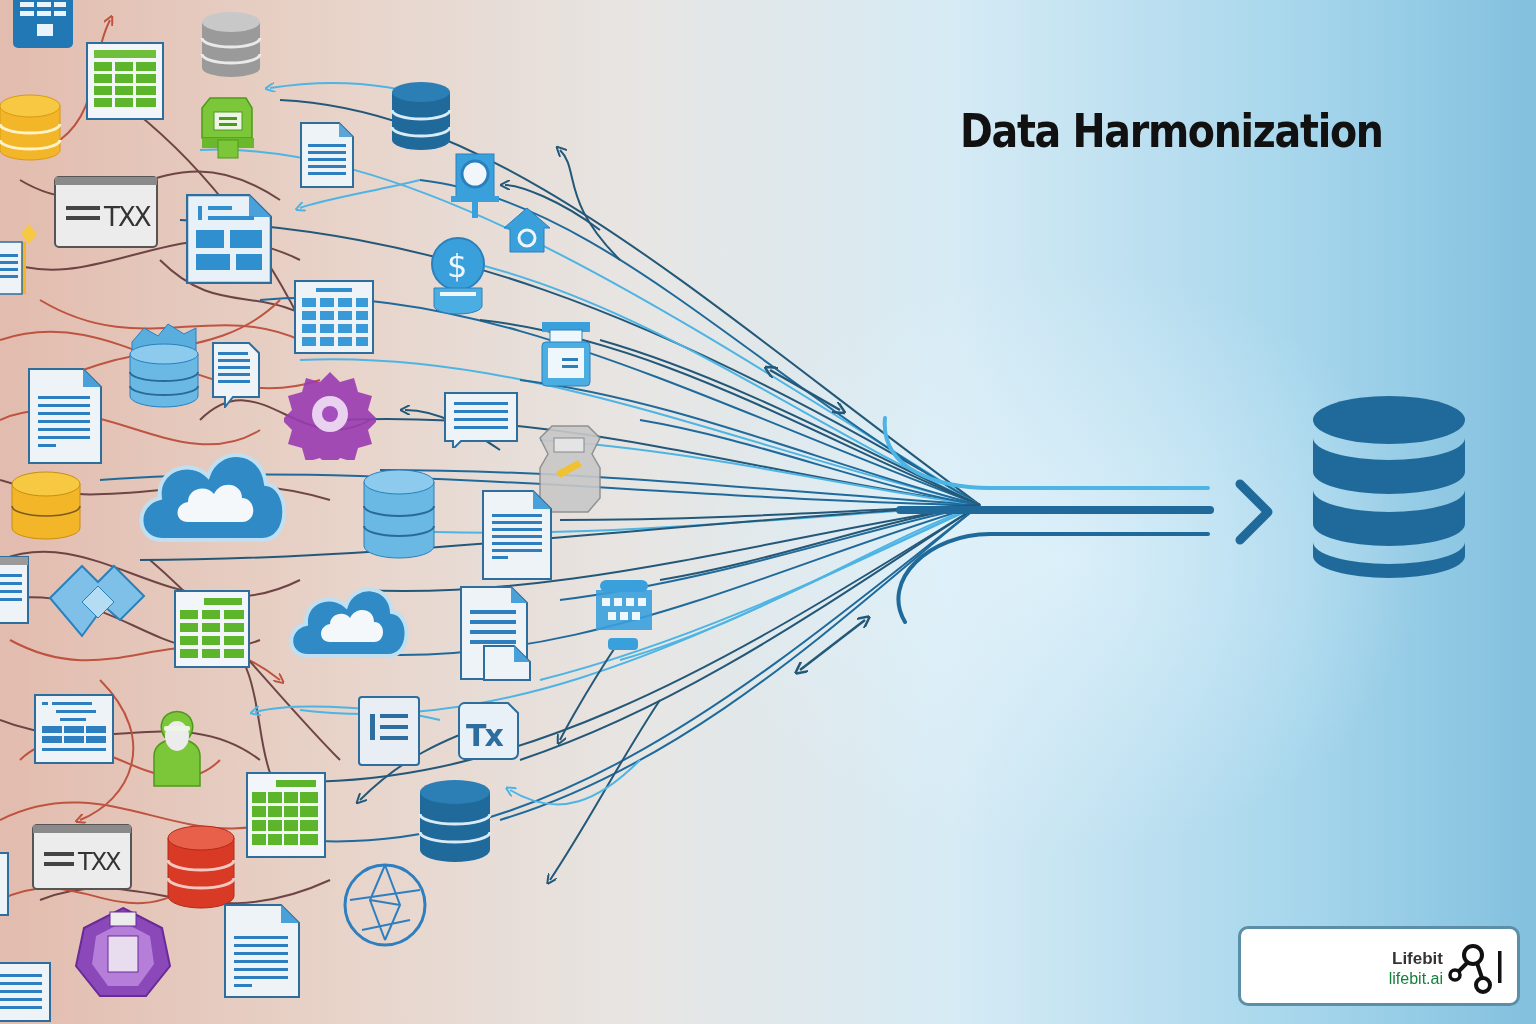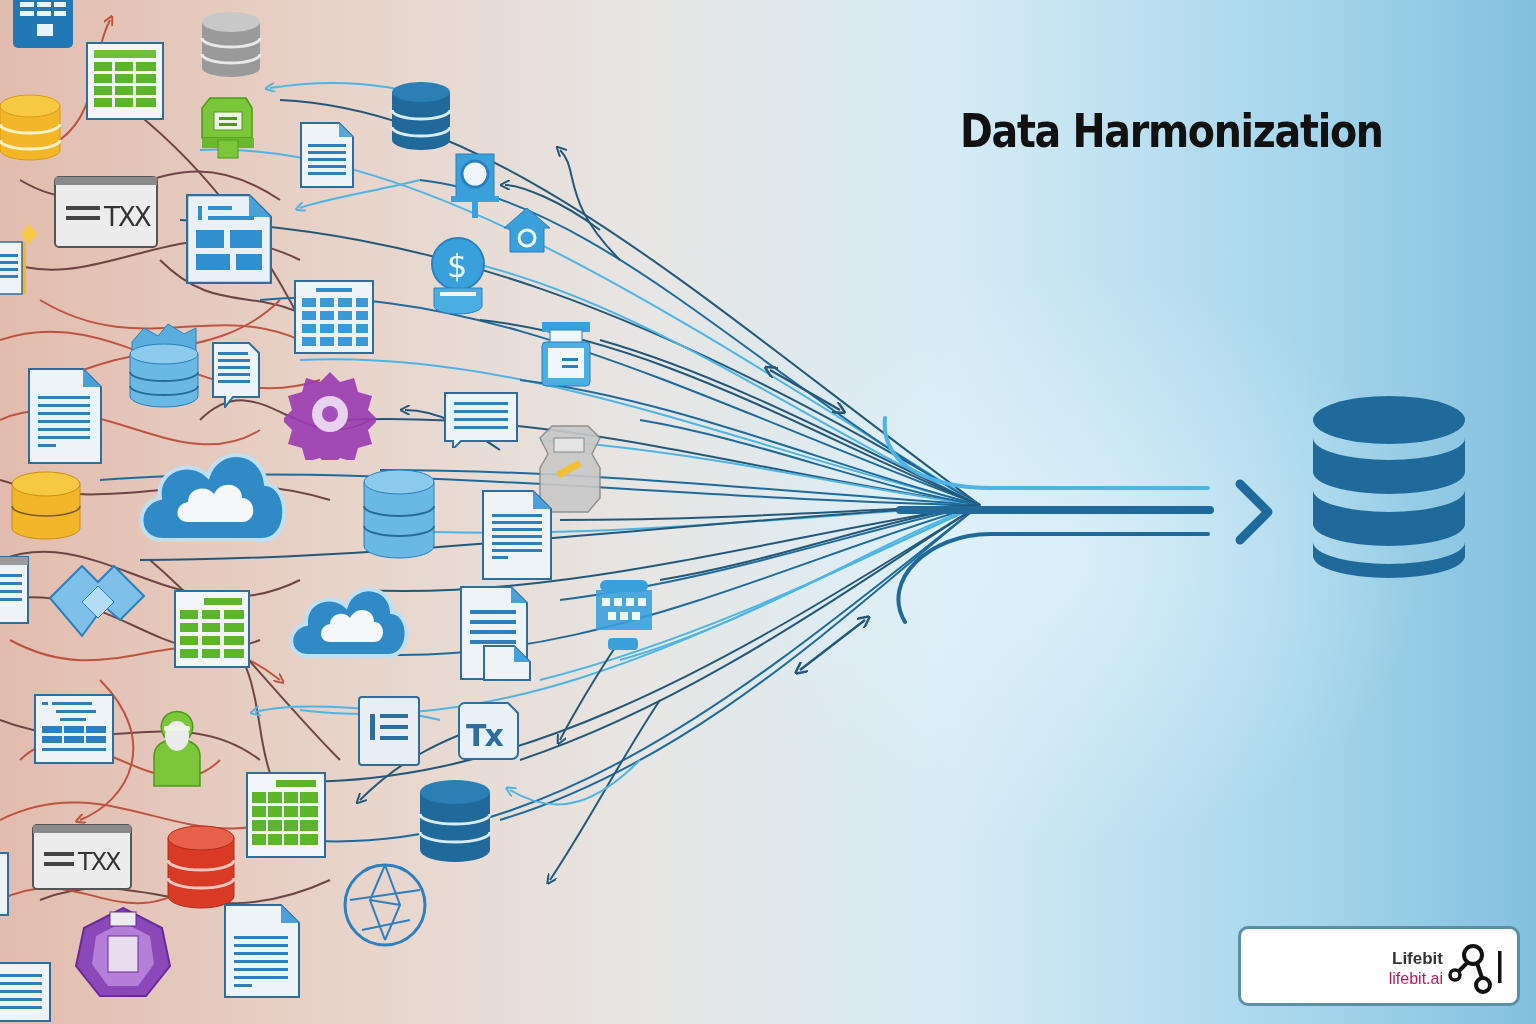--- a/index.html
+++ b/index.html
@@ -10,21 +10,21 @@
   .bg-v { position: absolute; inset: 0;
     background: radial-gradient(ellipse 520px 420px at 1060px 560px, rgba(235,248,255,0.55), rgba(255,255,255,0) 70%); }
   svg.lines { position: absolute; left: 0; top: 0; }
   .title { position: absolute; left: 960px; top: 104px; font-family: "DejaVu Sans", sans-serif;
     font-weight: bold; font-size: 46px; color: #111; letter-spacing: -1.5px; transform: scaleX(0.86);
     transform-origin: left top; white-space: nowrap; }
   .icon { position: absolute; }
   .badge { position: absolute; left: 1238px; top: 926px; width: 282px; height: 80px;
     background: #fff; border-radius: 10px; border: 3px solid #5c8ea8; box-sizing: border-box; }
   .badge .name { position: absolute; right: 74px; top: 20px; font-weight: bold; font-size: 17px; color: #333; }
-  .badge .url { position: absolute; right: 74px; top: 41px; font-size: 16px; color: #be185d; }
+  .badge .url { position: absolute; right: 74px; top: 41px; font-size: 16px; color: #15803d; }
   .badge svg { position: absolute; right: 10px; top: 12px; }
 </style>
 </head>
 <body>
 
 <div class="bg"></div>
 <div class="bg-v"></div>
 
 <svg class="lines" width="1536" height="1024">
   <defs>

